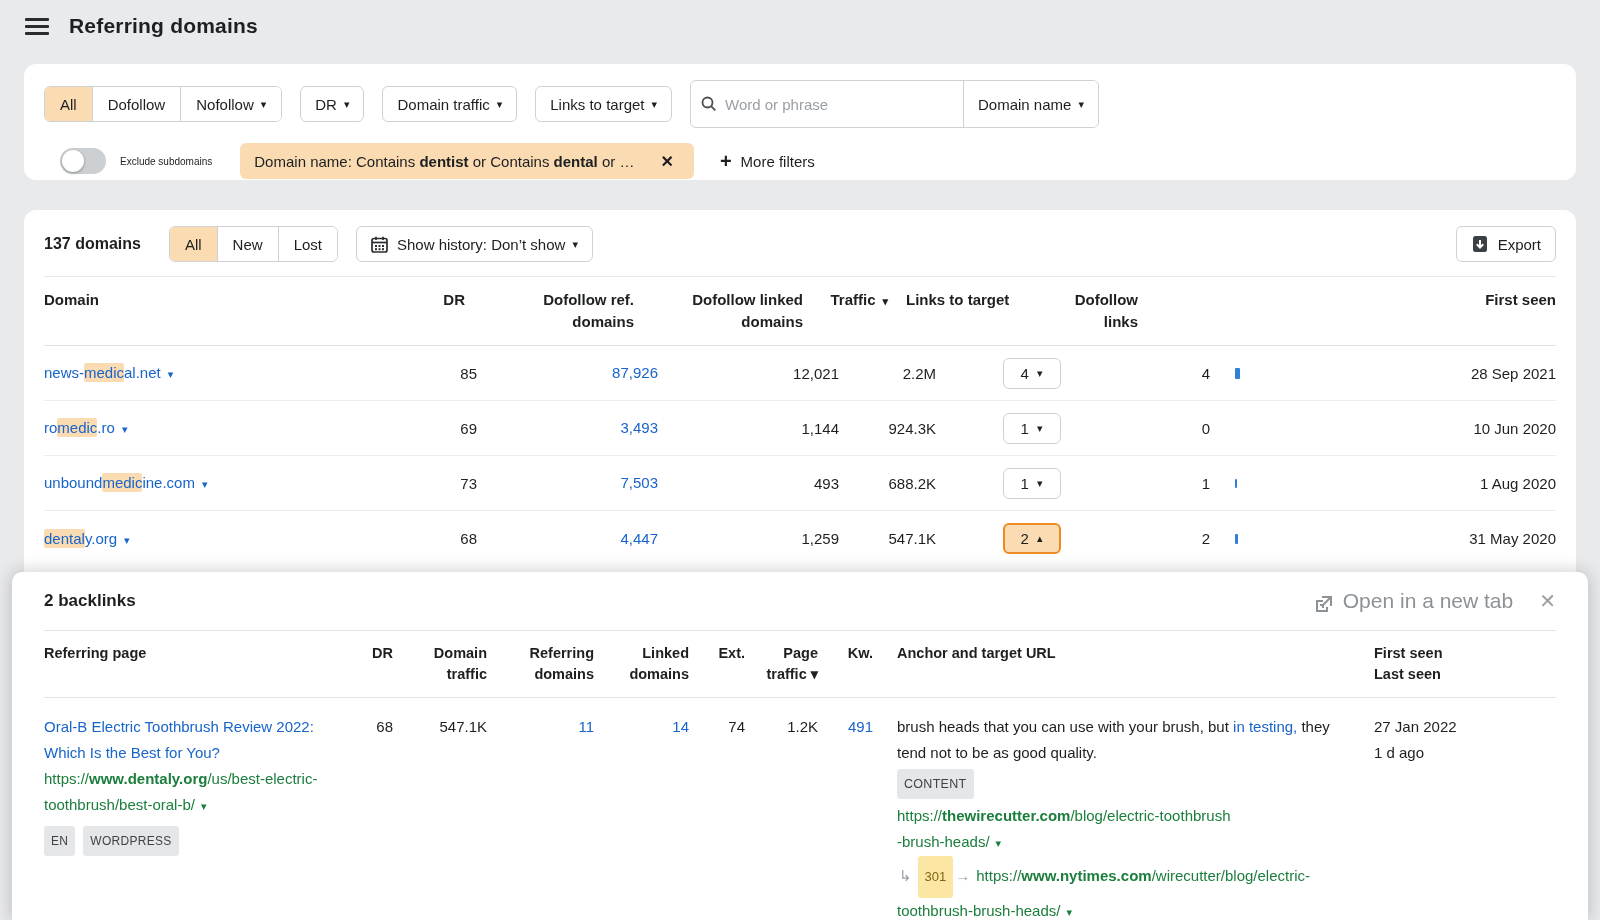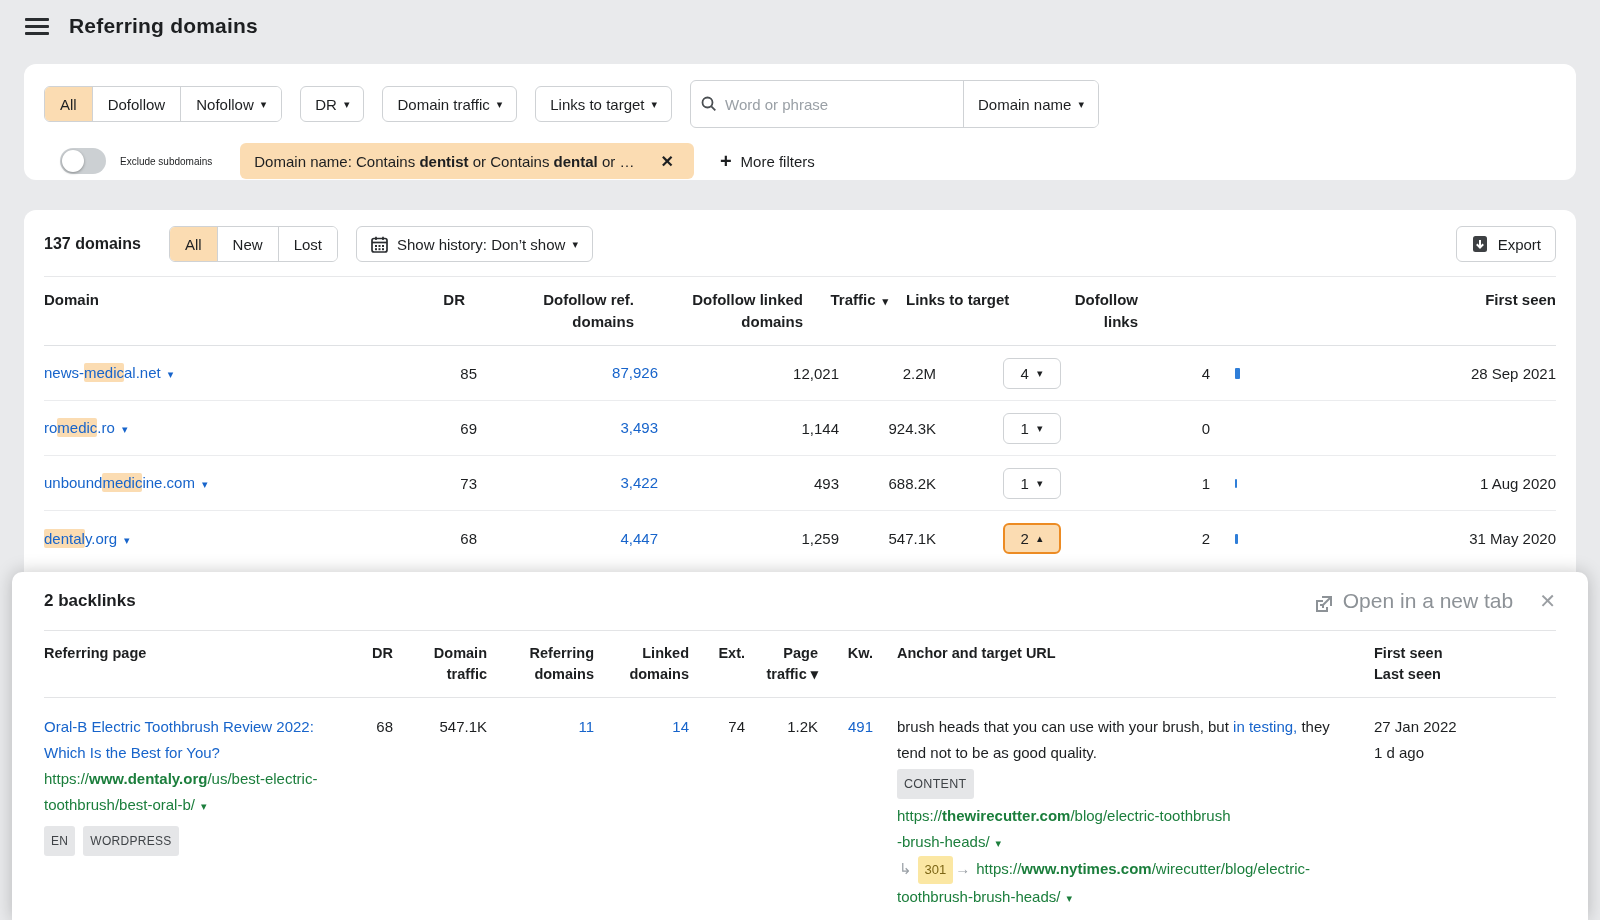--- a/index.html
+++ b/index.html
@@ -99,21 +99,21 @@
   .ref-title { color:#1764cb; cursor:pointer; }
   .url-green { color:#1b7e3c; }
   .url-green b { font-weight:bold; }
   .gcaret { color:#1b7e3c; font-size:11px; margin-left:6px; }
   .badge { display:inline-block; background:#e5e6e8; color:#3f4347; font-size:12px; padding:2px 7px; border-radius:3px; margin-right:8px; letter-spacing:.3px; }
   .badges { margin-top:7px; }
   .anchor-link { color:#1764cb; cursor:pointer; }
   .content-badge { display:inline-block; background:#e5e6e8; color:#3f4347; font-size:12.5px; padding:2px 7px; border-radius:3px; margin:3px 0 4px; letter-spacing:.3px; }
   .redir-line { display:block; }
   .redir-arrow { color:#9aa0a6; margin:0 6px 0 2px; }
-  .code-badge { display:inline-block; background:#fbe7a3; color:#7d6615; font-size:13px; padding:1px 7px; border-radius:3px; }
+  .code-badge { display:inline-block; background:#fbe7a3; color:#7d6615; font-size:13px; padding:8px 7px; border-radius:3px; }
   svg { display:block; }
 </style>
 </head>
 <body>
 
 <div class="topbar">
   <div class="hamburger">
       <span></span>
       <span></span>
       <span></span>
@@ -260,26 +260,27 @@
     <div class="c-linked num">1,144</div>
     <div class="c-traffic num">924.3K</div>
     <div class="c-ltt">
         <div class="ltt-btn">
           <span>1</span>
           <span class="caret">▾</span>
         </div>
       </div>
     <div class="c-dfl num">0</div>
     <div class="c-bar"></div>
+    <div class="c-first num">10 Jun 2020</div>
   </div>
 
   <div class="tr row">
     <div class="c-domain"><span class="link"><span>unbound</span><span class="hl">medic</span><span>ine.com</span></span><span class="dcaret">▾</span></div>
     <div class="c-dr num">73</div>
-    <div class="c-refdom"><span class="link">3,422</span></div>
+    <div class="c-refdom"><span class="link">7,503</span></div>
     <div class="c-linked num">493</div>
     <div class="c-traffic num">688.2K</div>
     <div class="c-ltt">
         <div class="ltt-btn">
           <span>1</span>
           <span class="caret">▾</span>
         </div>
       </div>
     <div class="c-dfl num">1</div>
     <div class="c-bar">

